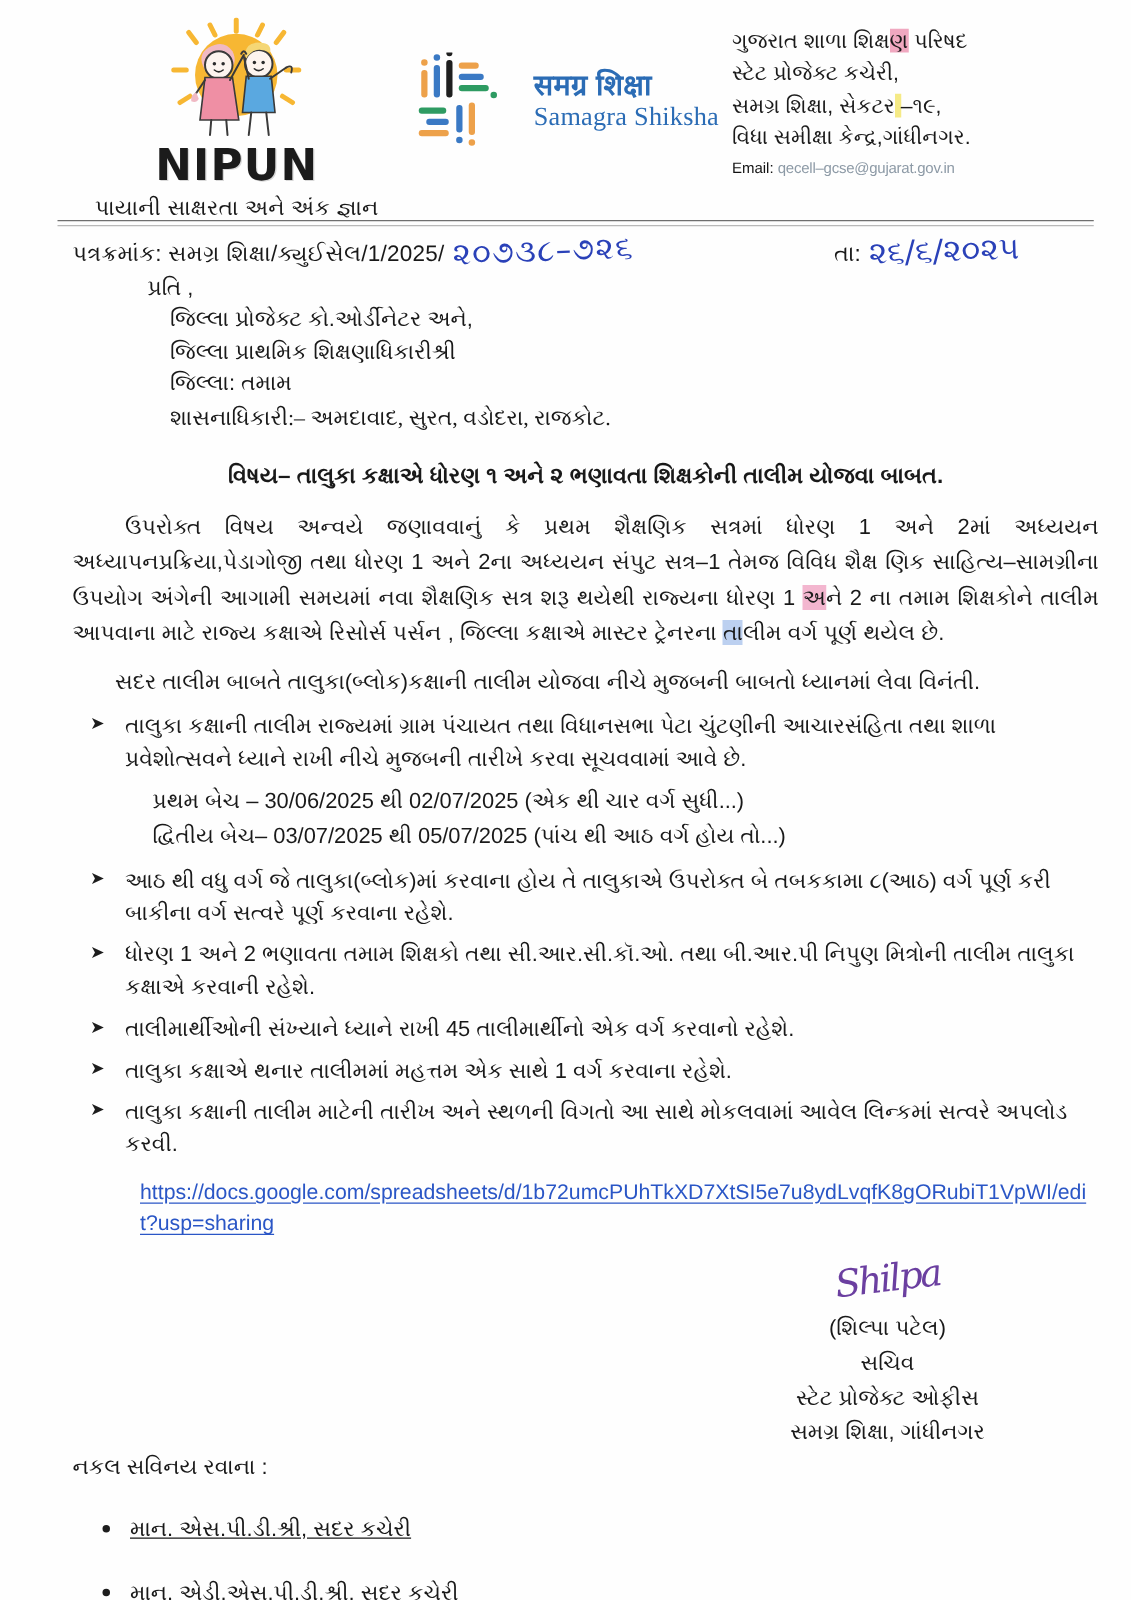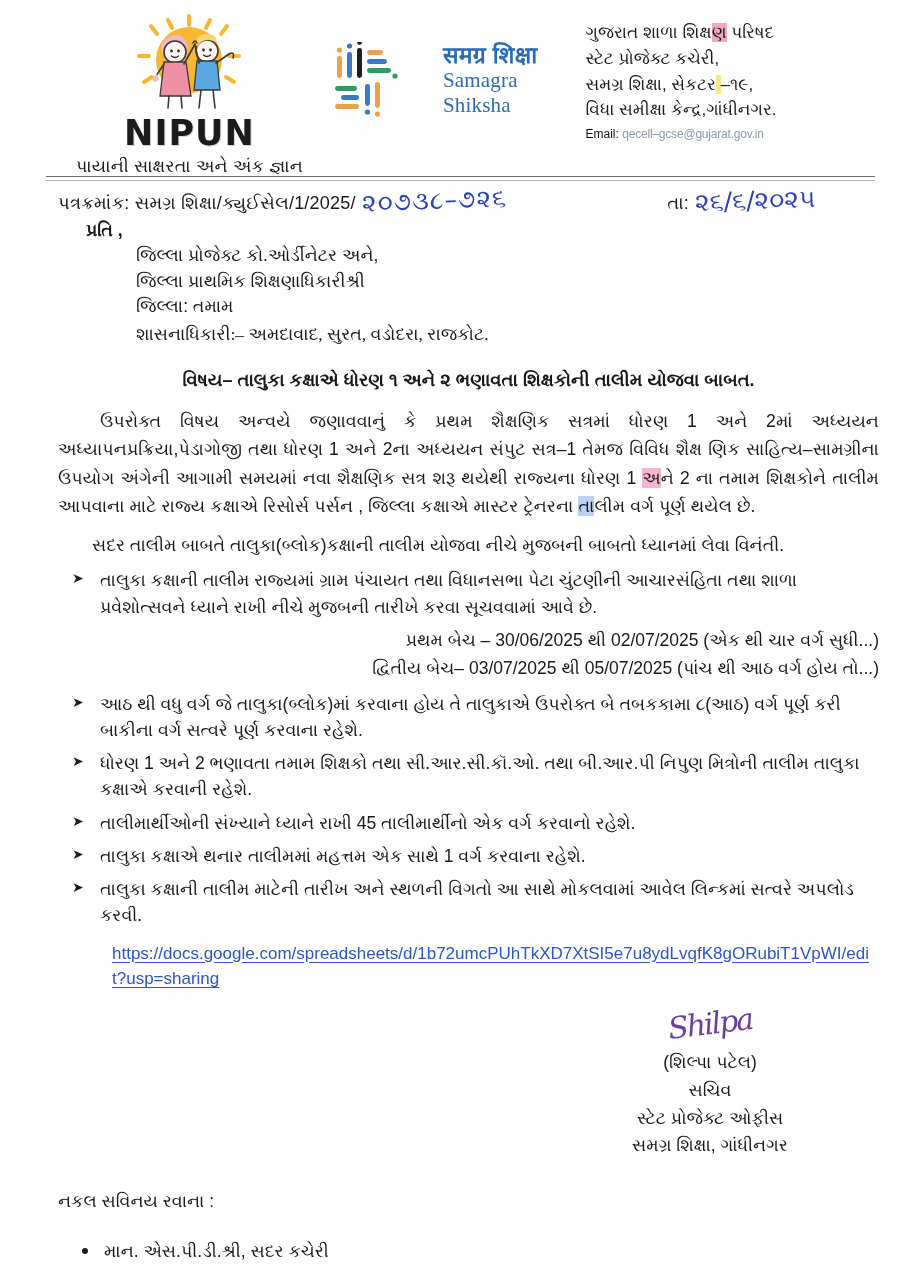--- a/index.html
+++ b/index.html
@@ -52,22 +52,22 @@
     margin-top: 5px;
     white-space: nowrap;
     letter-spacing: .2px;
   }
 
   .samagra-block {
     width: 260px;
     margin-left: 22px;
     margin-top: 28px;
     display: flex;
-    align-items: flex-start;
-    gap: 26px;
+    align-items: center;
+    gap: 10px;
   }
   .samagra-mark { width: 84px; height: 76px; position: relative; flex: none; }
   .samagra-text { line-height: 1.15; }
   .samagra-hi {
     font-size: 23px; color: #2b6cb5; font-weight: bold; letter-spacing: .3px;
   }
   .samagra-en {
     font-size: 21px; color: #2b6cb5; letter-spacing: .2px;
     font-family: "Liberation Serif", serif;
   }
@@ -123,21 +123,21 @@
     transform: rotate(-2deg); display: inline-block;
   }
 
   
   .body-wrap {
     position: absolute;
     top: 218px; left: 58px; right: 26px;
     font-size: 17.5px;
     line-height: 1.45;
   }
-  .to-label { margin-left: 28px; font-weight: bold; }
+  .to-label { margin-left: 60px; }
   .to-line { margin-left: 78px; white-space: nowrap; }
   .gov-line { margin-left: 78px; margin-top: 2px; white-space: nowrap; font-family: Liberation Serif, serif; }
 
   .subject {
     text-align: center;
     margin-top: 20px;
     font-size: 18px;
     font-weight: 600;
   }
 
@@ -167,21 +167,21 @@
     margin-top: 7px;
     font-size: 17.5px;
     line-height: 1.5;
     text-align: left;
   }
   ul.arrows > li::before {
     content: "\27A4";
     position: absolute; left: 14px; top: 1px;
     font-size: 14px; color: #1c1c1c;
   }
-  .batches { margin: 6px 0 4px 64px; text-align: right; }
+  .batches { margin: 6px 0 4px 64px; }
   .batch-line { font-size: 17.5px; line-height: 1.62; white-space: nowrap; }
 
   .link-wrap {
     margin-top: 12px; margin-left: 54px;
     font-size: 17px;
     color: #2a56c6;
     line-height: 1.5;
     word-break: break-all;
   }
   .link-wrap span {
@@ -209,27 +209,28 @@
     margin-bottom: 2px;
   }
 
   
   .copy-block {
     position: absolute;
     top: 1160px; left: 58px;
     font-size: 17.5px;
     line-height: 1.5;
   }
-  .copy-title { margin-bottom: 4px; margin-top: 28px; }
+  .copy-title { margin-bottom: 4px; }
   ul.dots { list-style: none; margin: 0; padding: 0; }
   ul.dots > li {
     position: relative;
     padding-left: 46px;
     margin-top: 24px;
     white-space: nowrap;
+    text-decoration: underline;
   }
   ul.dots > li::before {
     content: "";
     position: absolute; left: 24px; top: 10px;
     width: 6px; height: 6px; border-radius: 50%;
     background: #1d1d1d;
   }
 </style>
 </head>
 <body>

